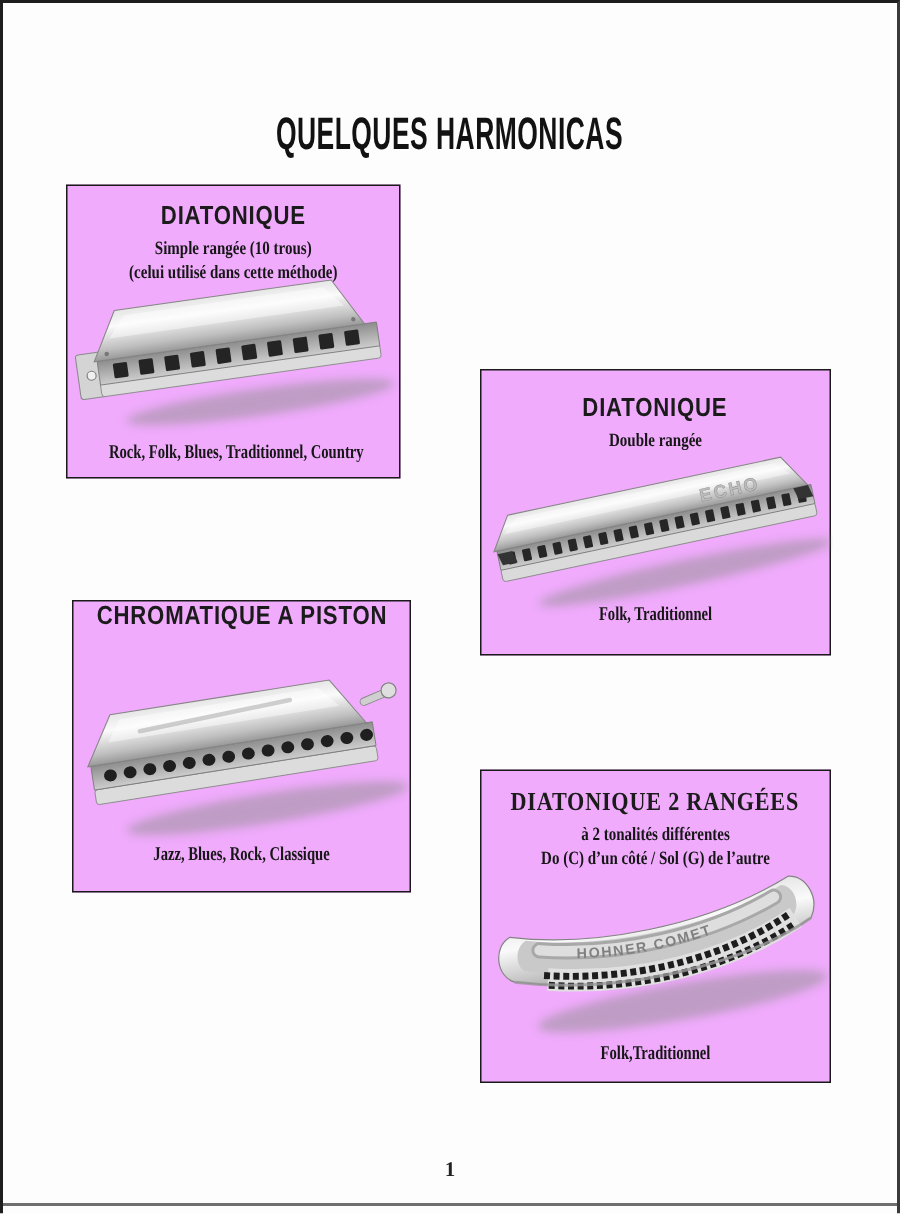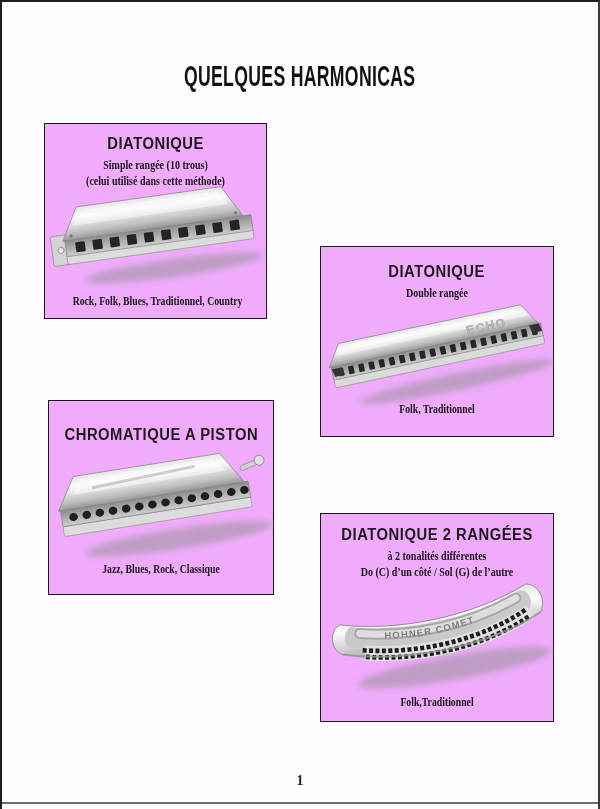--- a/index.html
+++ b/index.html
@@ -4,40 +4,40 @@
 <style>
   html,body { margin:0; padding:0; background:#ffffff; }
   .page {
     position:relative; width:600px; height:809px; box-sizing:border-box;
     background:#fdfdfd; color:#161616; overflow:hidden;
     border-top:2px solid #1e1e1e; border-left:2px solid #1e1e1e; border-right:2px solid #3a3a3a;
     font-family:"Liberation Serif", serif;
   }
   .scan-bottom-line { position:absolute; left:0; right:0; top:800px; height:2px; background:#6f6f6f; }
 
-  .title { position:absolute; top:54px; left:0; right:0; margin:3px; text-align:center;
+  .title { position:absolute; top:54px; left:0; right:0; margin:16px; text-align:center;
            font-family:"Liberation Sans", sans-serif; font-weight:bold; font-size:28px; color:#121212; }
   .title span { display:inline-block; transform:scale(0.63,1.08); transform-origin:center top;
                 letter-spacing:0.5px; white-space:nowrap; }
 
   .box { position:absolute; box-sizing:border-box; border:1.5px solid #1a1a1a; background:#f0abfc;
          text-align:center; }
   .box1 { left:42px;  top:121px; width:223px; height:196px; }
   .box2 { left:318px; top:244px; width:234px; height:191px; }
   .box3 { left:46px;  top:398px; width:226px; height:195px; }
   .box4 { left:318px; top:511px; width:234px; height:209px; }
 
   .box-heading { margin:0; font-family:"Liberation Sans", sans-serif; font-weight:bold;
                  font-size:17px; color:#1b1b1b; }
   .box-heading span { display:inline-block; transform:scale(0.87,1.02); transform-origin:center top;
                       letter-spacing:0.6px; white-space:nowrap; }
   .box1 .box-heading { margin-top:10px; }
   .box2 .box-heading { margin-top:15px; }
-  .box3 .box-heading { margin-top:24px; }
-  .box4 .box-heading { margin-top:11px; }
+  .box3 .box-heading { }
+  .box4 .box-heading { margin-top:11px;font-family:Liberation Serif, serif; }
 
   .sub { margin:3px 0 0 0; font-weight:bold; font-size:12.5px; line-height:1.28;
          transform:scaleX(0.8); transform-origin:center top; white-space:nowrap; }
 
   .genres { position:absolute; left:0; right:0; margin:0; font-weight:bold; font-size:13px;
             transform:scaleX(0.75); transform-origin:center bottom; white-space:nowrap; }
   .box1 .genres { bottom:9px; }
   .box2 .genres { bottom:19px; }
   .box3 .genres { bottom:17px; }
   .box4 .genres { bottom:11px; }

